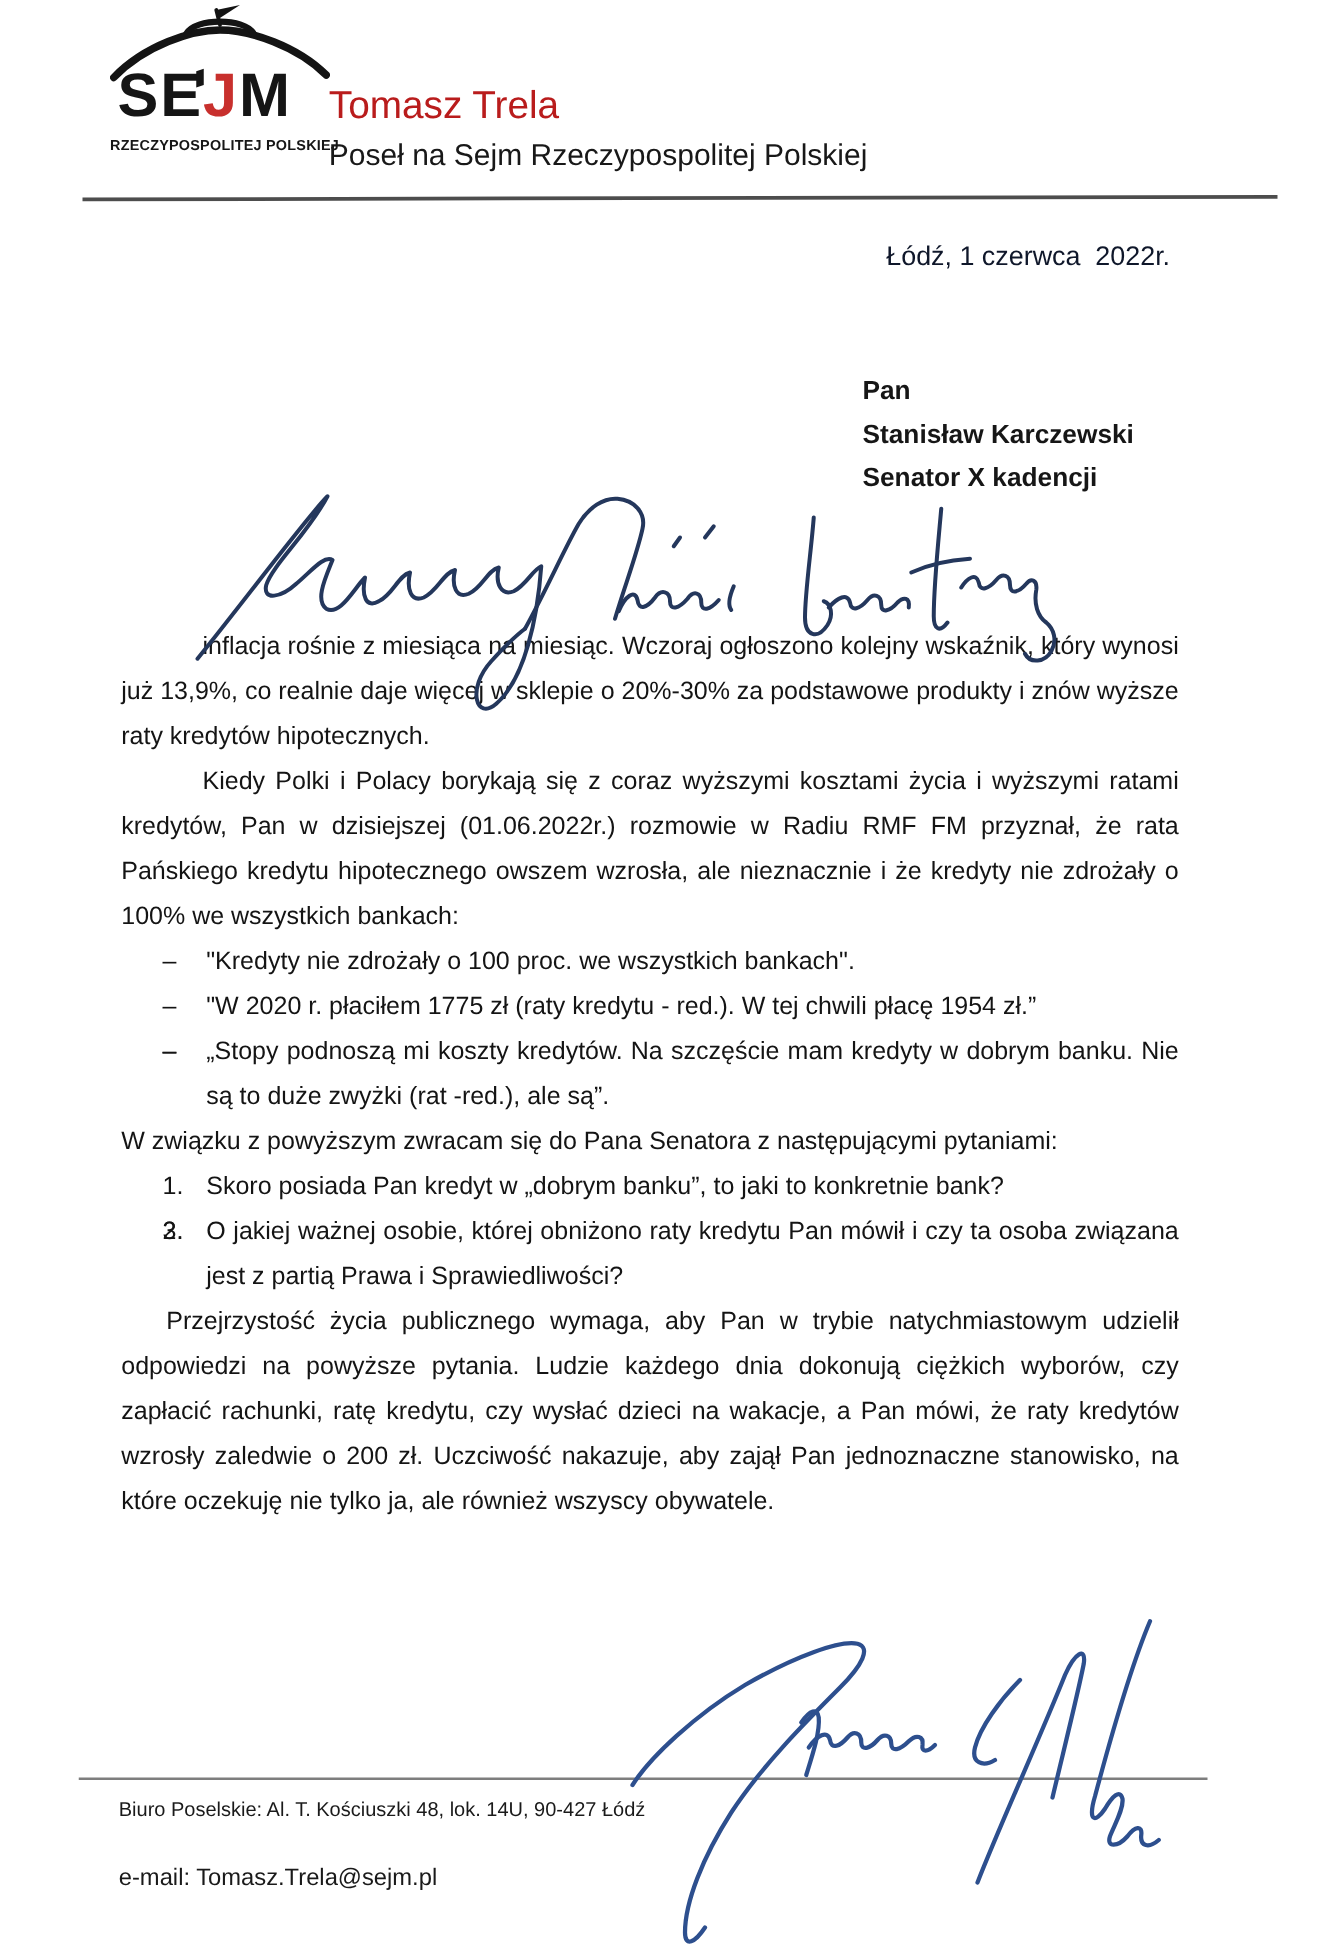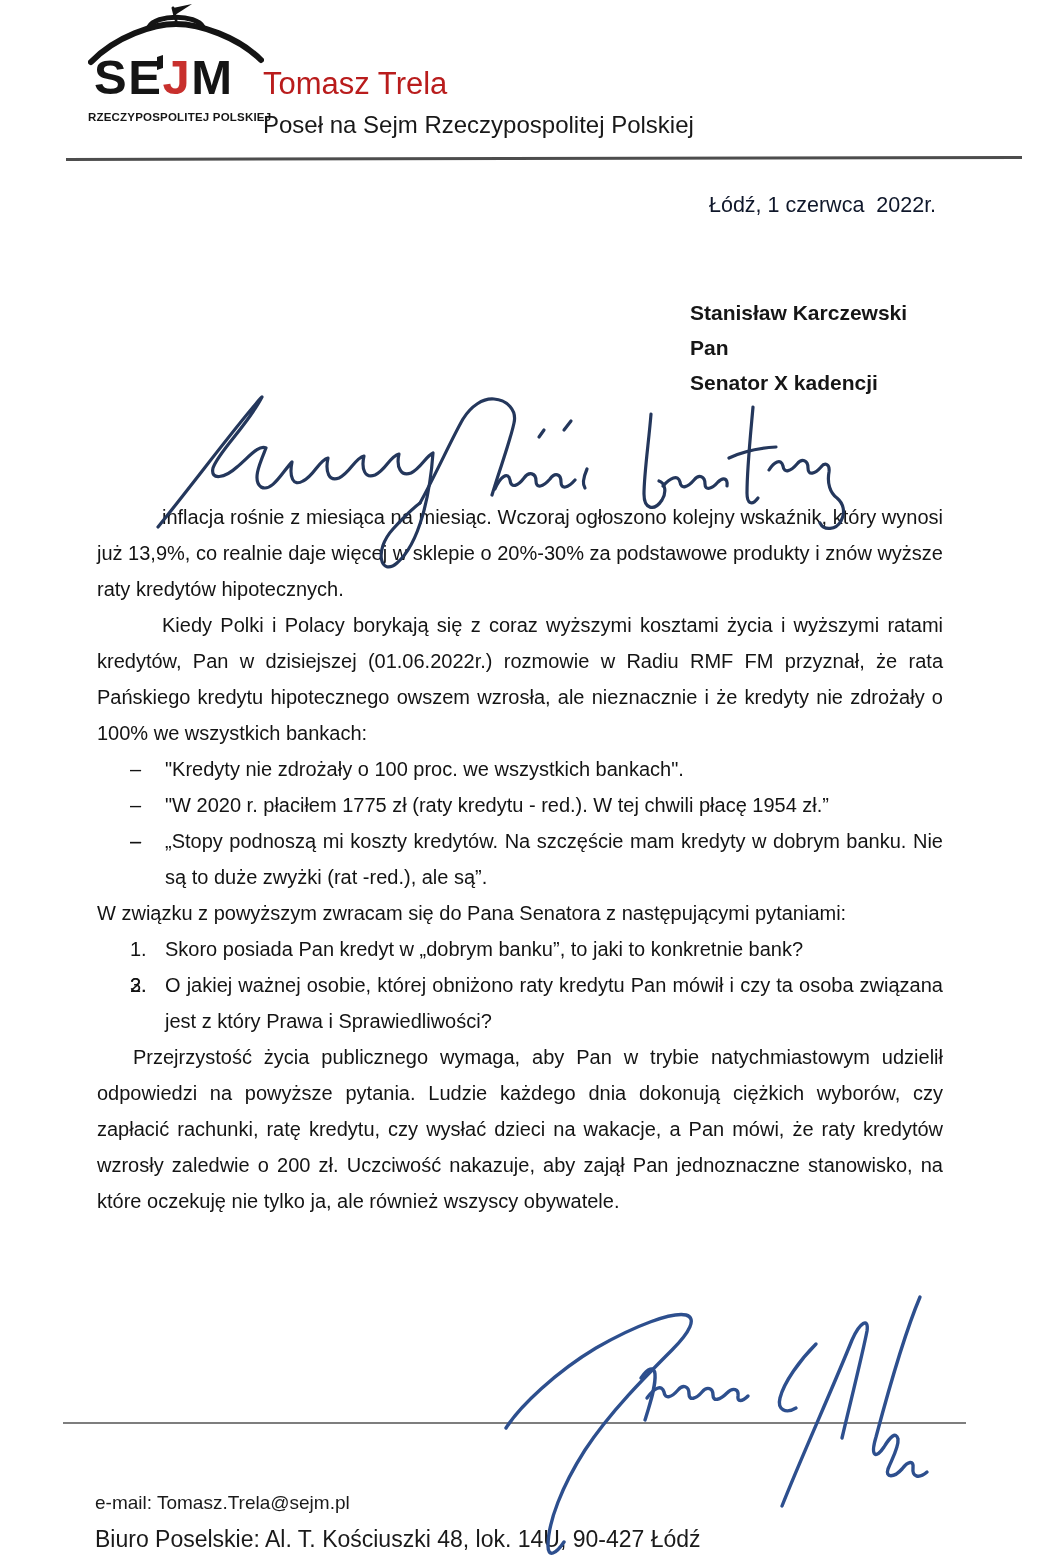--- a/index.html
+++ b/index.html
@@ -48,21 +48,21 @@
   .p-closing{text-indent:36px;}
   .quote-list,.question-list{list-style:none;margin:0;padding:0;}
   .quote-list li,.question-list li{position:relative;padding-left:68px;}
   .li-marker{position:absolute;left:33px;top:0;text-indent:0;}
   
   .ink-overlay{position:absolute;left:0;top:0;width:1060px;height:1558px;pointer-events:none;}
   .ink-greeting path{fill:none;stroke:#24375c;stroke-width:3.2;stroke-linecap:round;stroke-linejoin:round;}
   .ink-signature path{fill:none;stroke:#2d4f8e;stroke-width:3.4;stroke-linecap:round;stroke-linejoin:round;}
   
   .rule-bottom{position:absolute;left:63px;top:1422px;width:903px;height:2px;background:#7e7e7e;}
-  .footer-address{position:absolute;left:95px;top:1526px;font-size:23px;color:#1a1a1a;}
+  .footer-address{position:absolute;left:95px;top:1440px;font-size:16px;color:#1a1a1a;}
   .footer-email{position:absolute;left:95px;top:1492px;font-size:19px;color:#1a1a1a;}
 </style>
 </head>
 <body>
 
 <div class="page">
 
   <div class="logo">
     <svg class="logo-dome" viewBox="0 0 176 62">
       <path d="M3,58 C28,32 66,20 88,20 C112,20 150,33 173,56" stroke="#141414" stroke-width="6" fill="none" stroke-linecap="round"></path>
@@ -82,22 +82,22 @@
   <div class="header-name">
     <div class="person-name">Tomasz Trela</div>
     <div class="person-role">Poseł na Sejm Rzeczypospolitej Polskiej</div>
   </div>
 
   <div class="rule-top"></div>
 
   <div class="dateline">Łódź, 1 czerwca  2022r.</div>
 
   <div class="recipient">
+    <div>Pan</div>
     <div>Stanisław Karczewski</div>
-    <div>Pan</div>
     <div>Senator X kadencji</div>
   </div>
 
   <div class="letter-body">
     <p class="p-indent">inflacja rośnie z miesiąca na miesiąc. Wczoraj ogłoszono kolejny wskaźnik, który wynosi już 13,9%, co realnie daje więcej w sklepie o 20%-30% za podstawowe produkty i znów wyższe raty kredytów hipotecznych.</p>
     <p class="p-indent">Kiedy Polki i Polacy borykają się z coraz wyższymi kosztami życia i wyższymi ratami kredytów, Pan w dzisiejszej (01.06.2022r.) rozmowie w Radiu RMF FM przyznał, że rata Pańskiego kredytu hipotecznego owszem wzrosła, ale nieznacznie i że kredyty nie zdrożały o 100% we wszystkich bankach:</p>
 
     <ul class="quote-list">
       <li>
         <span class="li-marker">–</span>
@@ -121,21 +121,21 @@
     <ol class="question-list">
       <li>
         <span class="li-marker">1.</span>
         <span>Skoro posiada Pan kredyt w „dobrym banku”, to jaki to konkretnie bank?</span>
       </li>
       <li>
         <span class="li-marker">2.</span>
       </li>
       <li>
         <span class="li-marker">3.</span>
-        <span>O jakiej ważnej osobie, której obniżono raty kredytu Pan mówił i czy ta osoba związana jest z który Prawa i Sprawiedliwości?</span>
+        <span>O jakiej ważnej osobie, której obniżono raty kredytu Pan mówił i czy ta osoba związana jest z partią Prawa i Sprawiedliwości?</span>
       </li>
     </ol>
 
     <p class="p-closing">Przejrzystość życia publicznego wymaga, aby Pan w trybie natychmiastowym udzielił odpowiedzi na powyższe pytania. Ludzie każdego dnia dokonują ciężkich wyborów, czy zapłacić rachunki, ratę kredytu, czy wysłać dzieci na wakacje, a Pan mówi, że raty kredytów wzrosły zaledwie o 200 zł. Uczciwość nakazuje, aby zajął Pan jednoznaczne stanowisko, na które oczekuję nie tylko ja, ale również wszyscy obywatele.</p>
   </div>
 
   <div class="rule-bottom"></div>
   <div class="footer-address">Biuro Poselskie: Al. T. Kościuszki 48, lok. 14U, 90-427 Łódź</div>
   <div class="footer-email">e-mail: Tomasz.Trela@sejm.pl</div>
 

